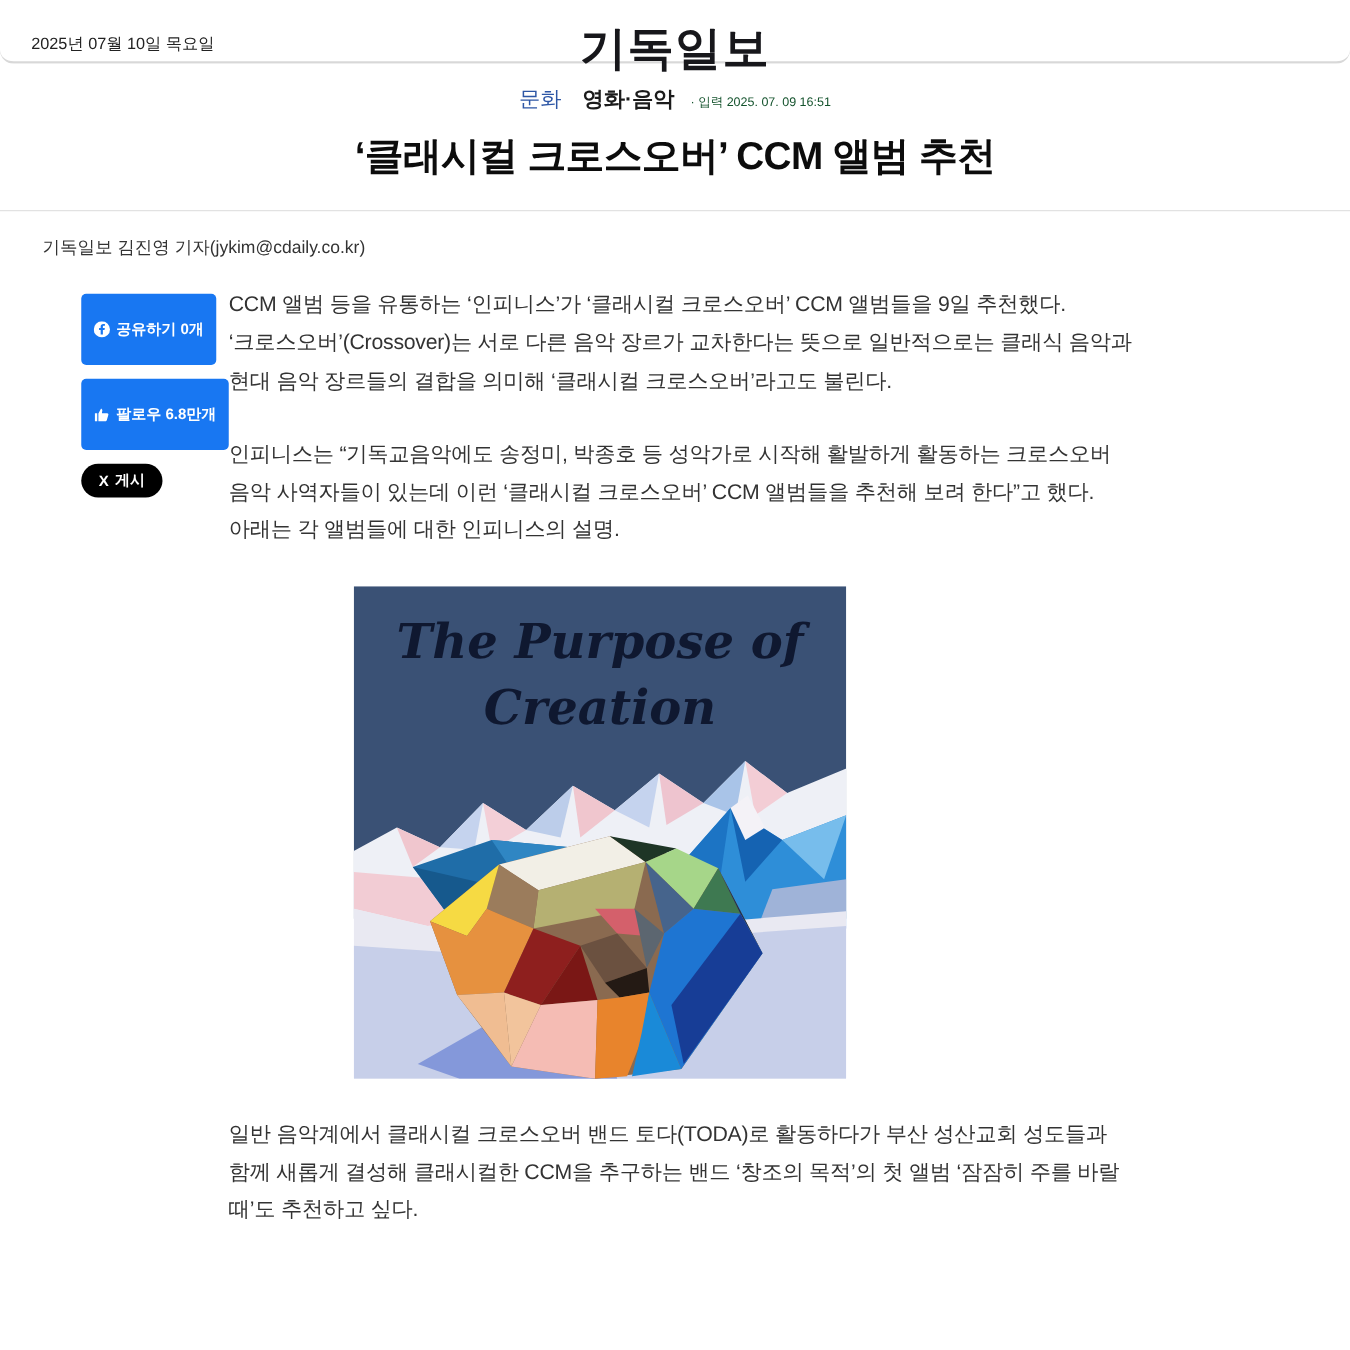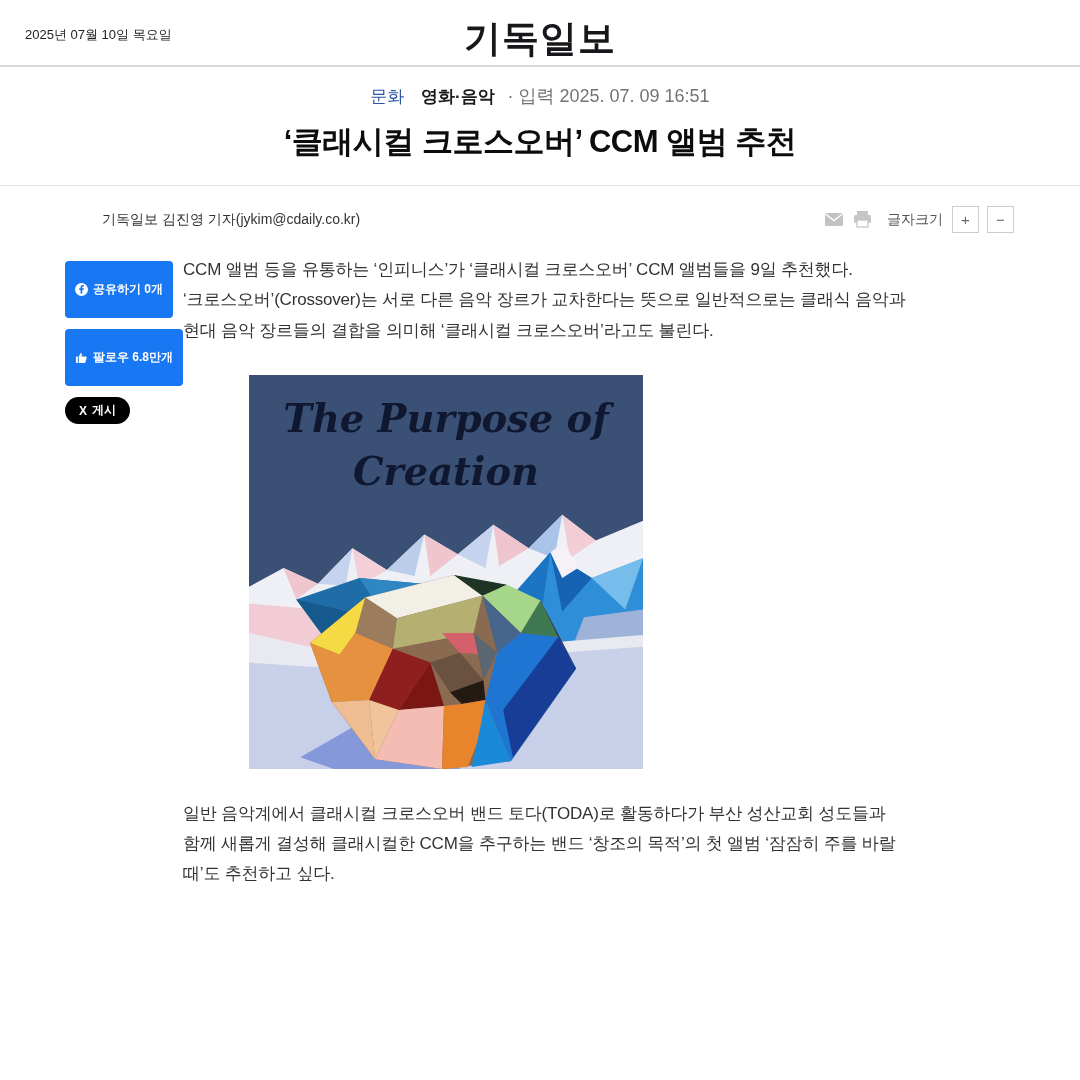--- a/index.html
+++ b/index.html
@@ -1,36 +1,36 @@
 <!DOCTYPE html>
 <html><head>
 <meta charset="utf-8">
 <style>
   * { margin:0; padding:0; box-sizing:border-box; }
   html,body { width:1080px; height:1080px; background:#fff; overflow:hidden;
     font-family:"Liberation Sans","DejaVu Sans",sans-serif; }
 
   
-  .masthead { position:relative; height:67px; border-bottom:2px solid #d8d8d8; }
+  .masthead { position:relative; height:51px; border-bottom:2px solid #d8d8d8;border-radius:11px; }
   .date { position:absolute; left:25px; top:26px; font-size:13px; color:#222; }
   .logo { position:absolute; left:0; right:0; top:14px; text-align:center;
     font-size:37px; font-weight:900; color:#17171b; letter-spacing:1px; }
 
   
   .meta-row { text-align:center; margin-top:17px; font-size:17px; }
   .meta-cat { color:#2d56a5; font-weight:normal; }
   .meta-sub { color:#1b1b1b; font-weight:bold; margin-left:12px; }
-  .meta-date { color:#737373; font-size:18px; font-weight:normal; margin-left:8px; }
+  .meta-date { color:#14532d; font-size:10px; font-weight:normal; margin-left:8px; }
   .headline { text-align:center; font-size:31px; font-weight:800; color:#0c0c0c;
     margin:13px 0 22px; letter-spacing:-0.5px; }
   .divider2 { border-bottom:1px solid #e2e2e2; }
 
   
   .byline-row { display:flex; justify-content:space-between; align-items:center;
-    padding:20px 66px 6px 102px; }
+    padding:20px 66px 6px 34px; }
   .reporter { font-size:14px; color:#333; }
   .tools { display:flex; align-items:center; gap:9px; }
   .tool-icon { display:inline-flex; cursor:pointer; }
   .fontsize-label { font-size:14px; color:#555; margin-left:6px; }
   .sz-btn { width:27px; height:27px; border:1px solid #ccc; background:#fff;
     font-size:15px; color:#666; display:flex; align-items:center; justify-content:center;
     cursor:pointer; }
   .sz-btn + .sz-btn { margin-left:-1px; }
 
   
@@ -43,21 +43,21 @@
     padding:20px 10px; margin-bottom:11px; }
   .soc-fb { background:#1877f2; border-radius:4px; }
   .soc-x  { background:#000; border-radius:14px; padding:5px 14px; }
   .x-glyph { font-weight:900; font-size:12px; font-style:normal; }
 
   .para { font-size:17px; line-height:1.78; color:#333; margin-bottom:29px;
     letter-spacing:-0.2px; word-break:keep-all; }
   .subhead { font-size:17.5px; font-weight:800; color:#222; margin:34px 0 26px; }
 
   
-  .figure { width:394px; margin-left:66px; }
+  .figure { width:394px; margin-left:100px; }
   .album-svg { width:394px; height:394px; display:block; }
   .caption { width:500px; margin:12px 0 0 158px; font-size:13.5px; color:#969696; }
   .after-caption { margin-top:30px; }
 </style>
 </head>
 <body>
 
 <div class="masthead">
   <div class="date">2025년 07월 10일 목요일</div>
   <div class="logo">기독일보</div>
@@ -66,38 +66,20 @@
 <div class="meta-row">
   <span class="meta-cat">문화</span>
   <span class="meta-sub">영화·음악</span>
   <span class="meta-date">· 입력 2025. 07. 09 16:51</span>
 </div>
 <h1 class="headline">‘클래시컬 크로스오버’ CCM 앨범 추천</h1>
 <div class="divider2"></div>
 
 <div class="byline-row">
   <div class="reporter">기독일보 김진영 기자(jykim@cdaily.co.kr)</div>
-  <div class="tools">
-    <span class="tool-icon">
-      <svg width="20" height="15" viewBox="0 0 20 15">
-          <rect x="1" y="1" width="18" height="13" rx="1.5" fill="#c2c2c2"></rect>
-          <path d="M1.5 2 10 8.5 18.5 2" stroke="#fff" stroke-width="1.4" fill="none"></path>
-        </svg>
-    </span>
-    <span class="tool-icon">
-      <svg width="19" height="17" viewBox="0 0 19 17">
-          <rect x="4" y="0" width="11" height="4" fill="#c6c6c6"></rect>
-          <rect x="1" y="4" width="17" height="8" rx="1.5" fill="#c6c6c6"></rect>
-          <rect x="4" y="9" width="11" height="7" fill="#fff" stroke="#c6c6c6" stroke-width="1.3"></rect>
-        </svg>
-    </span>
-    <span class="fontsize-label">글자크기</span>
-    <button class="sz-btn">+</button>
-    <button class="sz-btn">−</button>
-  </div>
 </div>
 
 <div class="content">
 
   <div class="social-col">
     <button class="soc-btn soc-fb">
       <span style="display:inline-flex">
         <svg width="13" height="13" viewBox="0 0 16 16">
             <circle cx="8" cy="8" r="8" fill="#fff"></circle>
             <path d="M9 13V8.5h1.6l.3-1.9H9V5.4c0-.6.2-1 1-1h1V2.7c-.3 0-.9-.1-1.6-.1-1.6 0-2.6 1-2.6 2.7v1.3H5.2v1.9H6.8V13z" fill="#1877f2"></path>
@@ -114,20 +96,21 @@
       <span>팔로우 6.8만개</span>
     </button>
     <button class="soc-btn soc-x">
       <span class="x-glyph">X</span>
       <span>게시</span>
     </button>
   </div>
 
   <div class="article-col">
     <p class="para">CCM 앨범 등을 유통하는 ‘인피니스’가 ‘클래시컬 크로스오버’ CCM 앨범들을 9일 추천했다. ‘크로스오버’(Crossover)는 서로 다른 음악 장르가 교차한다는 뜻으로 일반적으로는 클래식 음악과 현대 음악 장르들의 결합을 의미해 ‘클래시컬 크로스오버’라고도 불린다.</p>
+    <p class="para">인피니스는 “기독교음악에도 송정미, 박종호 등 성악가로 시작해 활발하게 활동하는 크로스오버 음악 사역자들이 있는데 이런 ‘클래시컬 크로스오버’ CCM 앨범들을 추천해 보려 한다”고 했다. 아래는 각 앨범들에 대한 인피니스의 설명.</p>
 
     <div class="figure">
       <svg class="album-svg" viewBox="0 0 400 400">
 
         <rect x="0" y="0" width="400" height="270" fill="#3a5175"></rect>
 
         <polygon points="0,215 35,196 70,212 105,176 140,198 178,162 212,182 248,152 284,176 318,142 352,168 400,148 400,300 0,300" fill="#eef0f6"></polygon>
 
         <polygon points="35,196 70,212 48,228" fill="#f0c6ce"></polygon>
         <polygon points="105,176 140,198 112,214" fill="#f3cfd7"></polygon>

